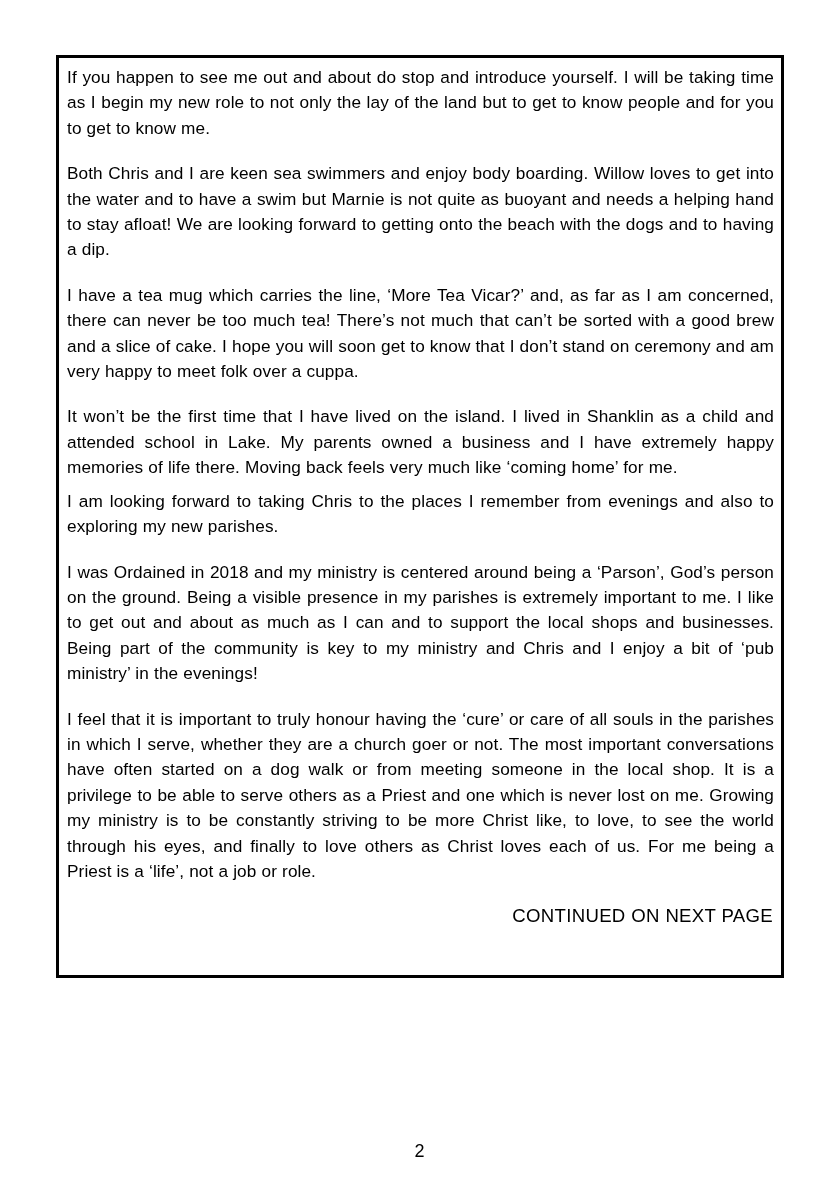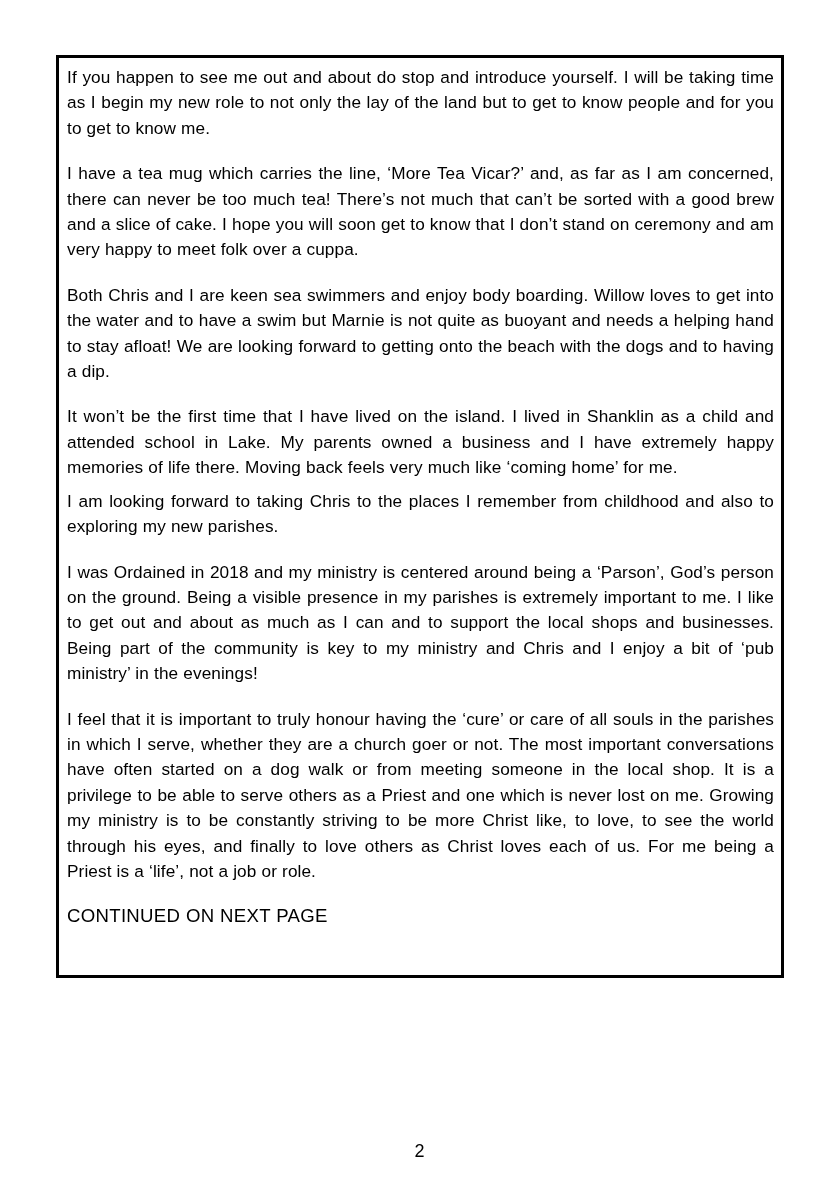--- a/index.html
+++ b/index.html
@@ -64,20 +64,21 @@
     margin-bottom: 0;
   }
 
   
   .para > span {
     display: inline;
   }
 
   .continued {
     margin-top: 20px;
+    text-align: right;
     font-size: 18.6px;
     line-height: 24px;
     letter-spacing: 0.3px;
     padding-right: 1px;
   }
 
   .page-number {
     position: absolute;
     left: 0;
     top: 1140px;
@@ -92,27 +93,27 @@
 <body>
 
 <div class="page">
 
   <div class="content-frame">
     <div class="frame-inner">
       <div class="body-text">
 
         <p class="para"><span>If you happen to see me out and about do stop and introduce yourself. I will be taking time as I begin my new role to not only the lay of the land but to get to know people and for you to get to know me.</span></p>
 
+        <p class="para"><span>Both Chris and I are keen sea swimmers and enjoy body boarding. Willow loves to get into the water and to have a swim but Marnie is not quite as buoyant and needs a helping hand to stay afloat! We are looking forward to getting onto the beach with the dogs and to having a dip.</span></p>
+
         <p class="para"><span>I have a tea mug which carries the line, ‘More Tea Vicar?’ and, as far as I am concerned, there can never be too much tea! There’s not much that can’t be sorted with a good brew and a slice of cake. I hope you will soon get to know that I don’t stand on ceremony and am very happy to meet folk over a cuppa.</span></p>
-
-        <p class="para"><span>Both Chris and I are keen sea swimmers and enjoy body boarding. Willow loves to get into the water and to have a swim but Marnie is not quite as buoyant and needs a helping hand to stay afloat! We are looking forward to getting onto the beach with the dogs and to having a dip.</span></p>
 
         <p class="para tight"><span>It won’t be the first time that I have lived on the island. I lived in Shanklin as a child and attended school in Lake. My parents owned a business and I have extremely happy memories of life there. Moving back feels very much like ‘coming home’ for me.</span></p>
 
-        <p class="para"><span>I am looking forward to taking Chris to the places I remember from childhood and also to exploring my new parishes.</span></p>
+        <p class="para"><span>I am looking forward to taking Chris to the places I remember from evenings and also to exploring my new parishes.</span></p>
 
         <p class="para"><span>I was Ordained in 2018 and my ministry is centered around being a ‘Parson’, God’s person on the ground. Being a visible presence in my parishes is extremely important to me. I like to get out and about as much as I can and to support the local shops and businesses. Being part of the community is key to my ministry and Chris and I enjoy a bit of ‘pub ministry’ in the evenings!</span></p>
 
 
         <p class="para"><span>I feel that it is important to truly honour having the ‘cure’ or care of all souls in the parishes in which I serve, whether they are a church goer or not. The most important conversations have often started on a dog walk or from meeting someone in the local shop. It is a privilege to be able to serve others as a Priest and one which is never lost on me. Growing my ministry is to be constantly striving to be more Christ like, to love, to see the world through his eyes, and finally to love others as Christ loves each of us. For me being a Priest is a ‘life’, not a job or role.</span></p>
 
         <div class="continued">CONTINUED ON NEXT PAGE</div>
 
       </div>
     </div>

